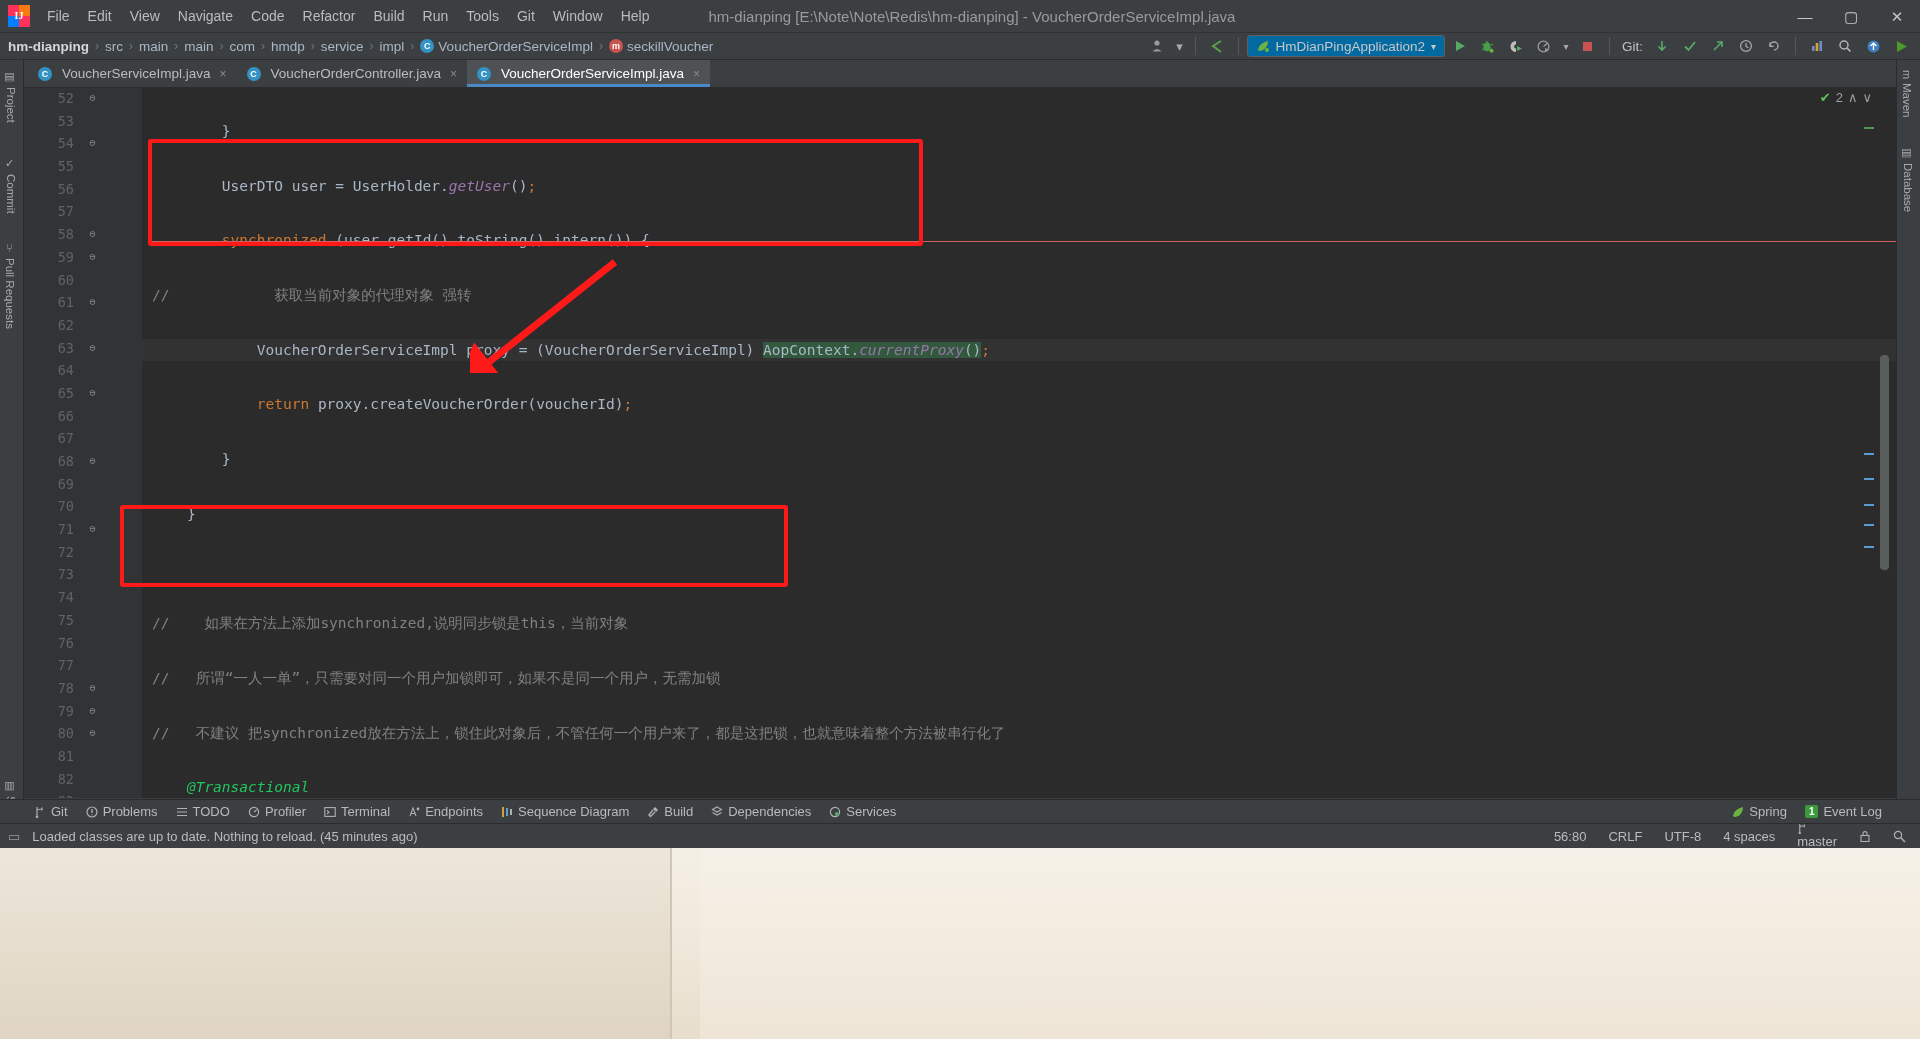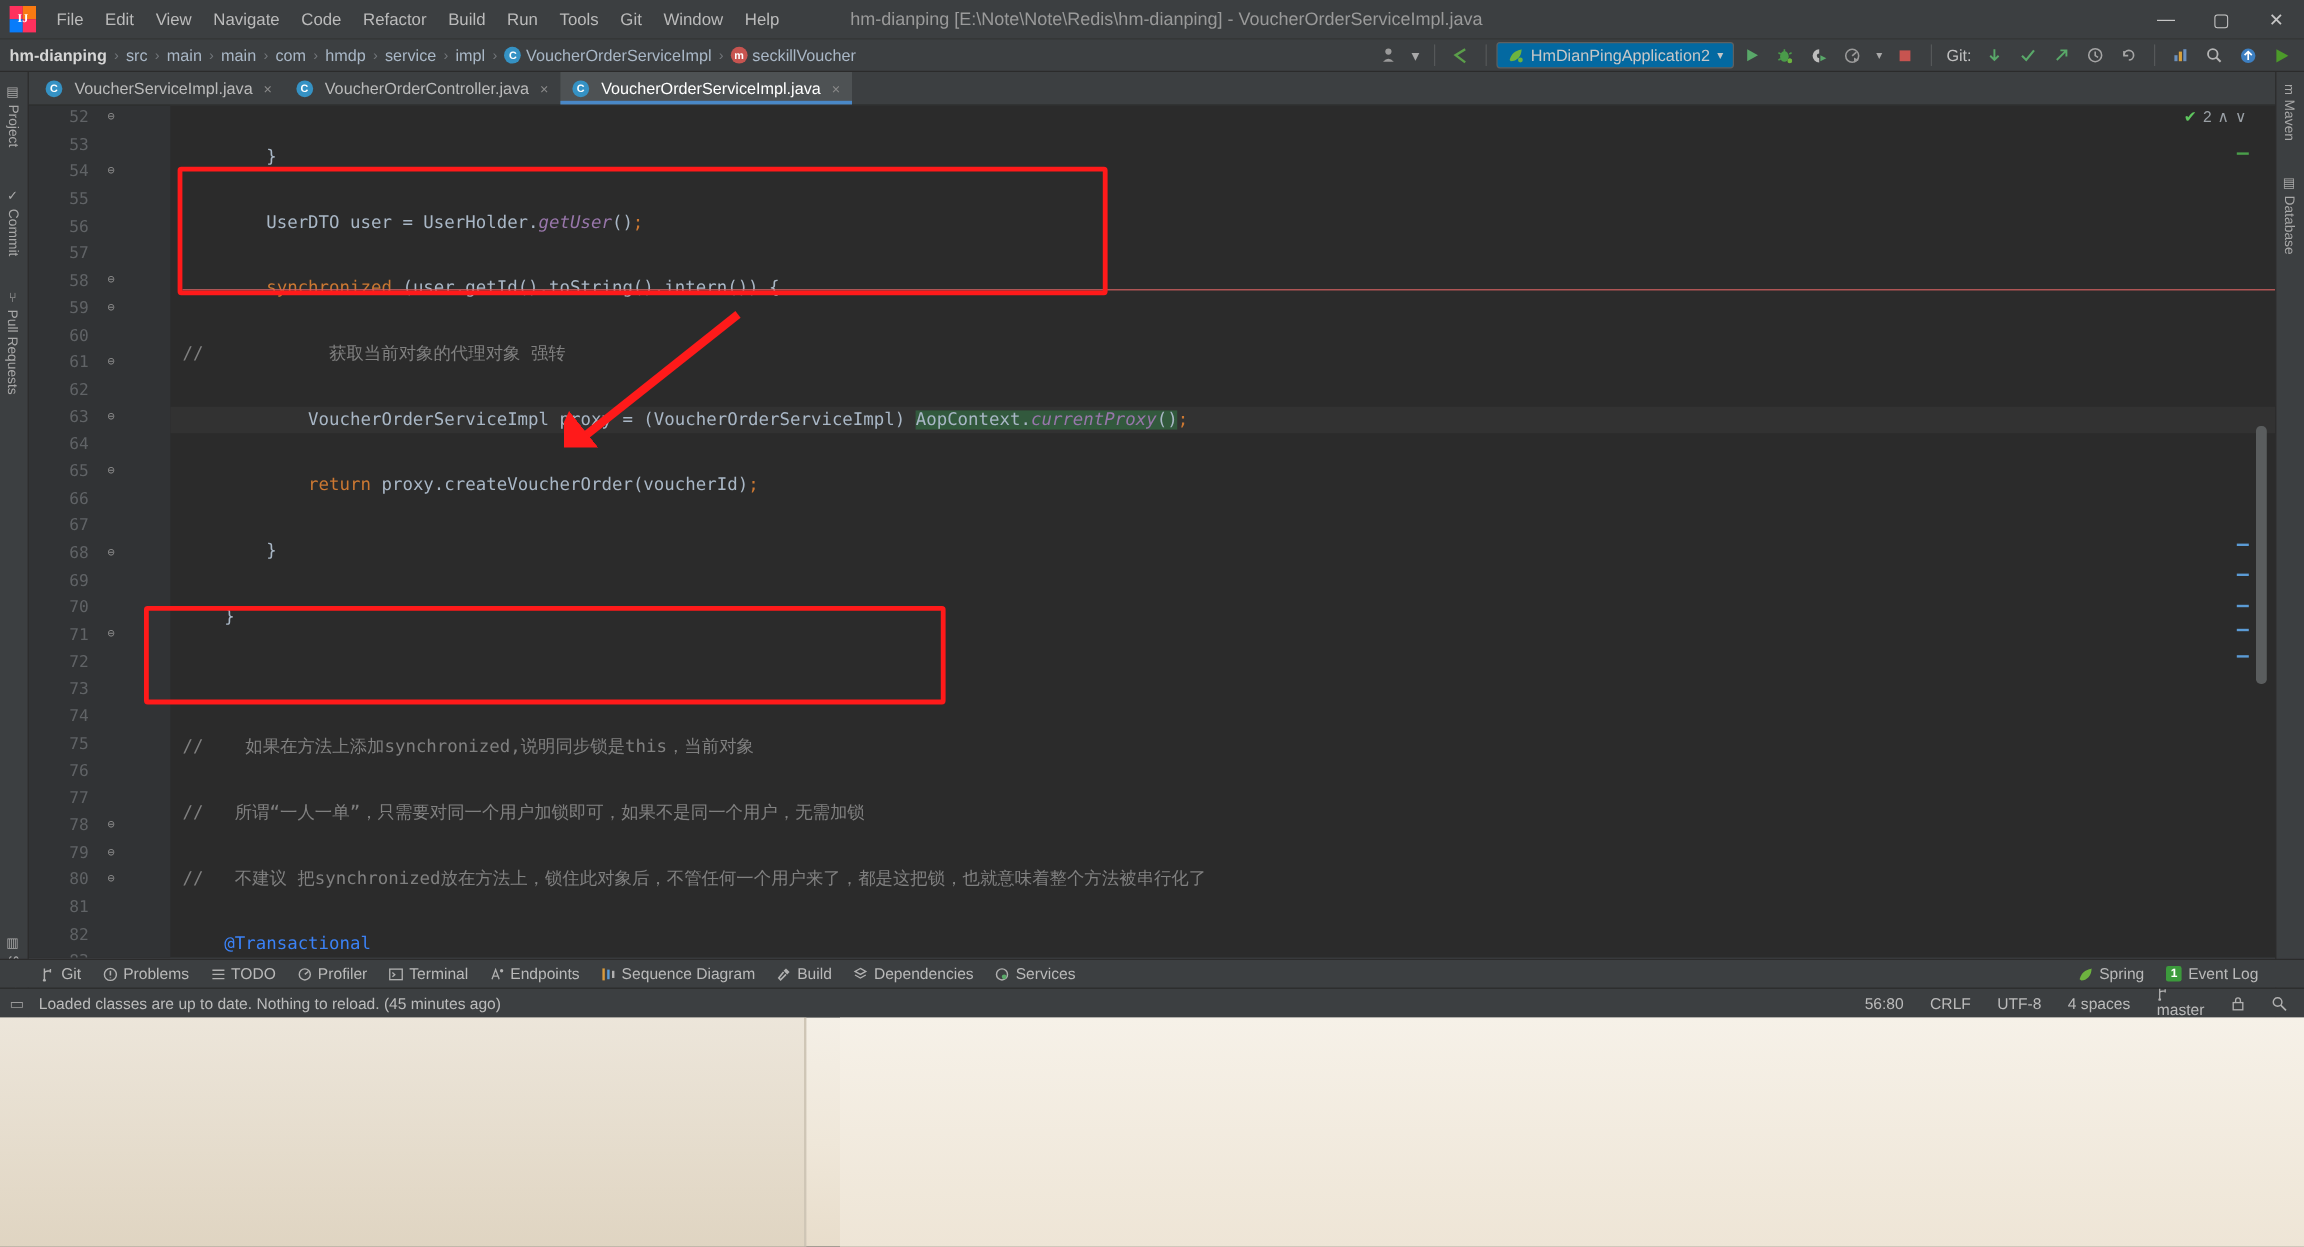--- a/index.html
+++ b/index.html
@@ -117,21 +117,21 @@
   #code {
     position:absolute; left:118px; top:0; right:0; bottom:0;
     font-family:"DejaVu Sans Mono", monospace; font-size:14.5px;
     color:#a9b7c6; white-space:pre;
   }
   #code .cline { height:22.7px; line-height:22.7px; padding-left:10px; }
   #code .cline.hl { background:#323232; }
 
   .kw   { color:#cc7832; }
   .cm   { color:#808080; }
-  .ann  { color:#3b82f6; }
+  .ann  { color:#22c55e;font-style:italic; }
   .stat { color:#9876aa; font-style:italic;}
   .hlgreen { background:#32593d; }
   .errline { position:relative; }
   .errline:after {
     content:""; position:absolute; left:10px; right:0; top:50%; height:1px;
     background:#d06060;
   }
 
   
   .redbox { position:absolute; border:4px solid #ff1a1a; border-radius:3px; pointer-events:none; }

